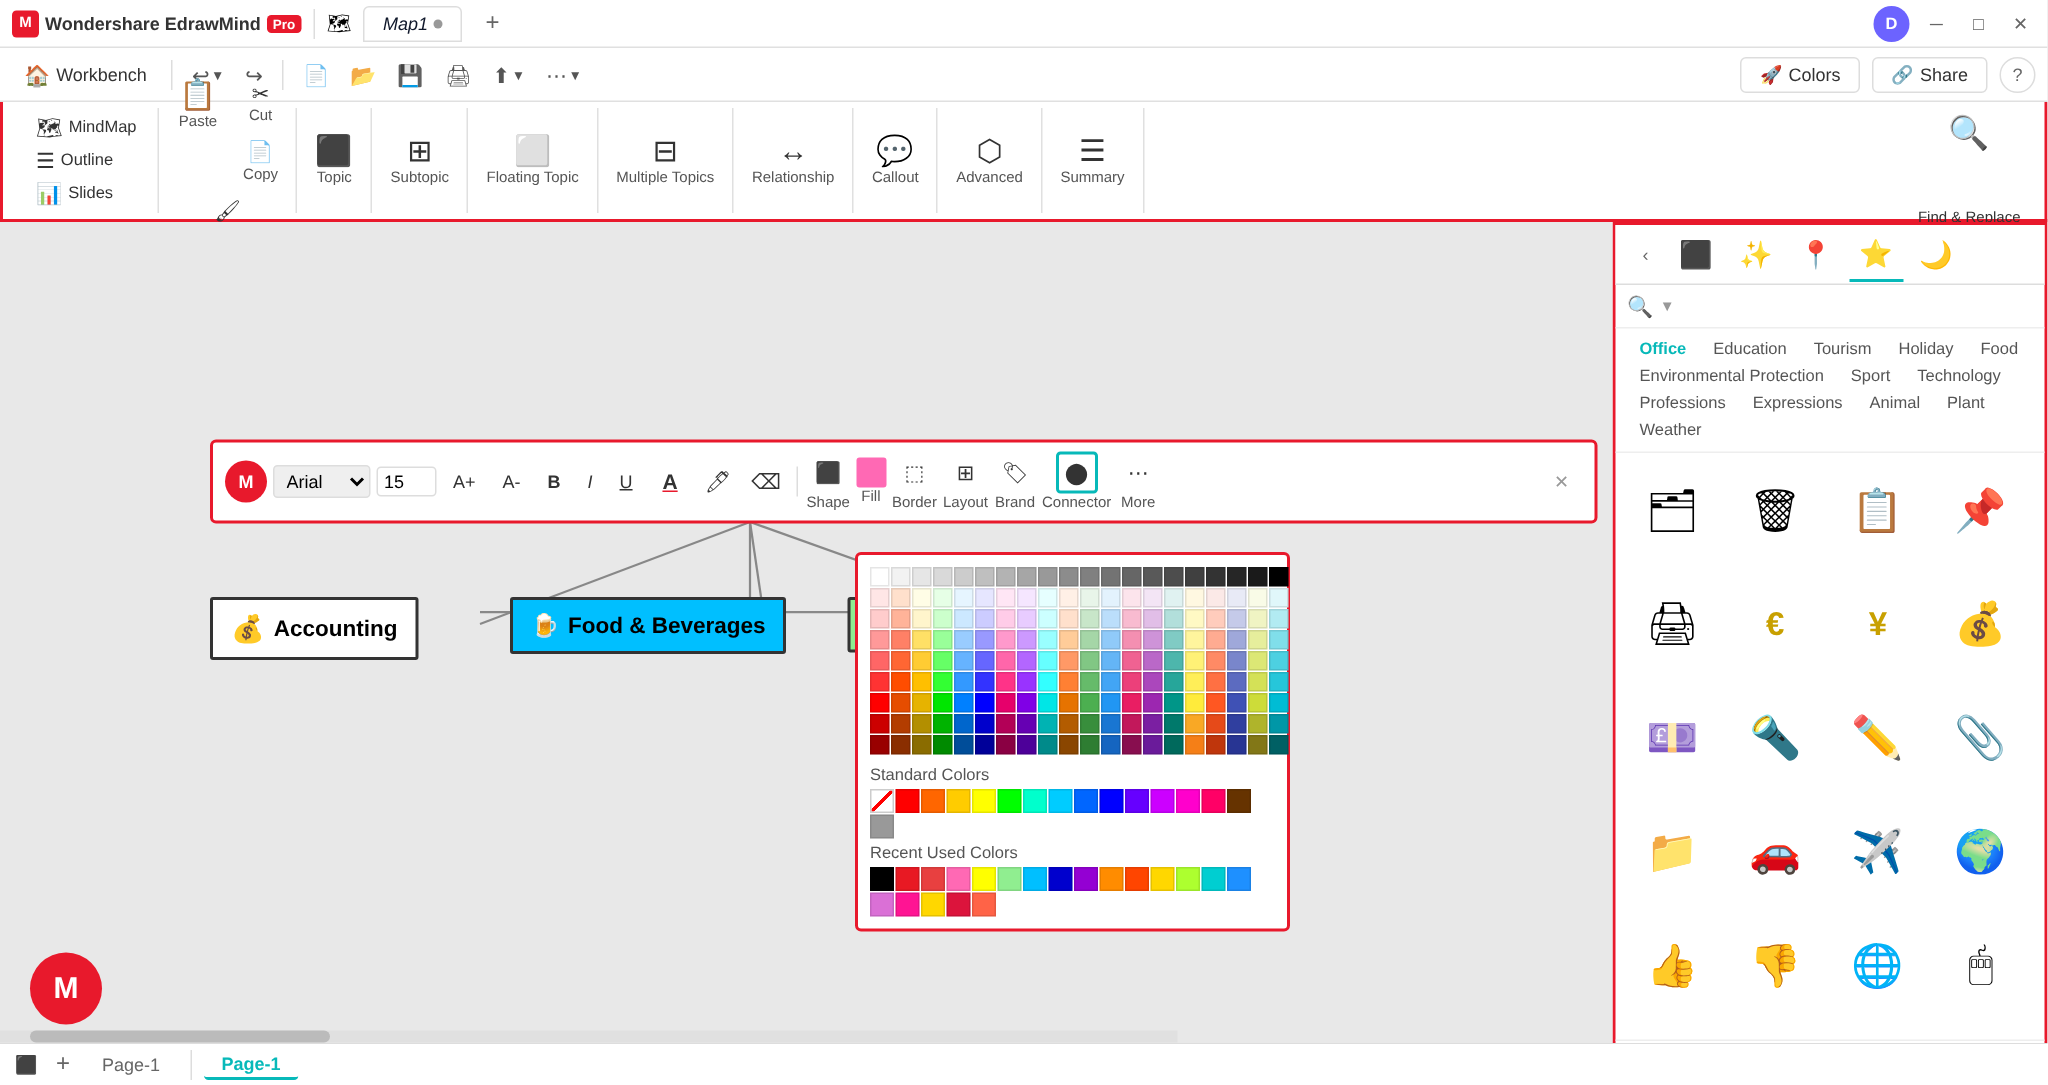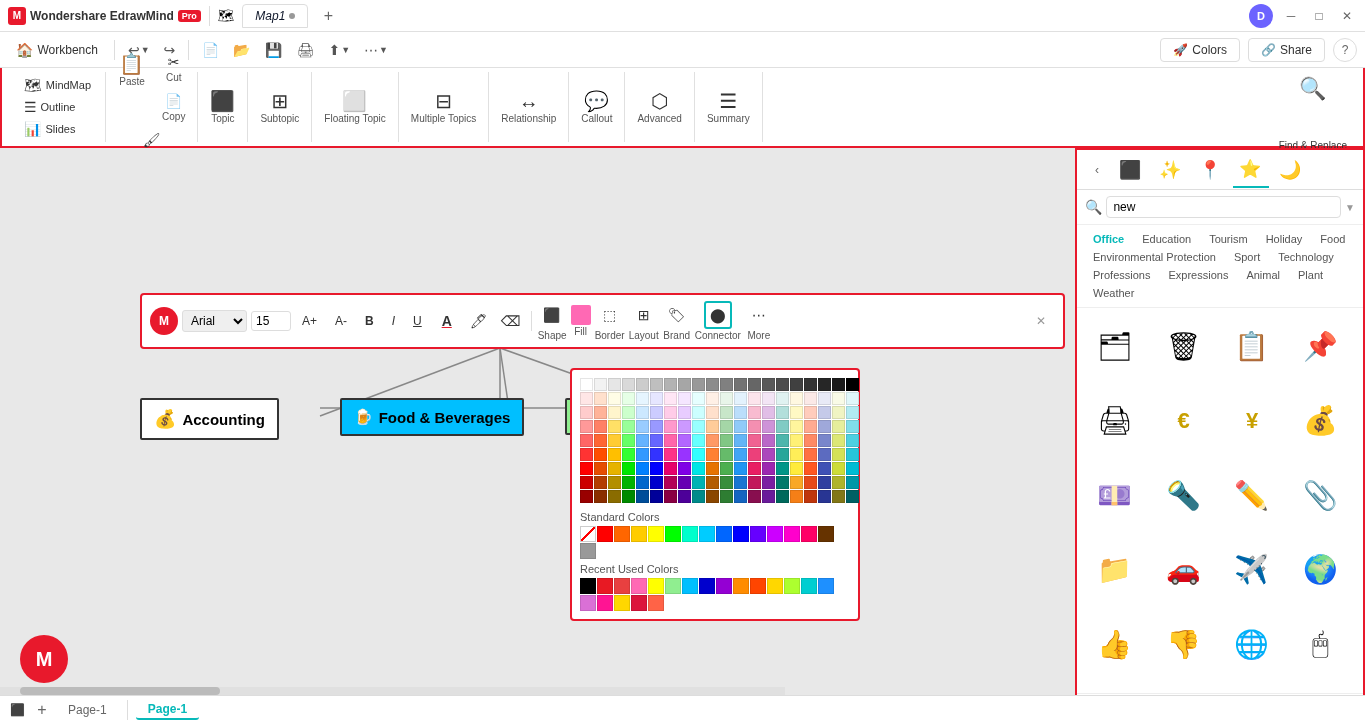--- a/index.html
+++ b/index.html
@@ -707,21 +707,20 @@
 
       <div class="panel-icon-btn" style="font-size:18px;">📍</div>
 
       <div class="panel-icon-btn active" style="font-size:18px;">⭐</div>
 
       <div class="panel-icon-btn" style="font-size:18px;">🌙</div>
     </div>
 
     <div class="panel-search">
       <span class="panel-search-icon">🔍</span>
-      <input type="text" value="new" style="flex: 1 1 0%; border: 1px solid rgb(221, 221, 221); border-radius: 4px; padding: 3px 6px; font-size: 12px; outline: none;">
       <span class="panel-search-dropdown">▼</span>
     </div>
 
     <div class="category-tabs">
       <div class="cat-tab active">Office</div>
       <div class="cat-tab">Education</div>
       <div class="cat-tab">Tourism</div>
       <div class="cat-tab">Holiday</div>
       <div class="cat-tab">Food</div>
       <div class="cat-tab">Environmental Protection</div>

